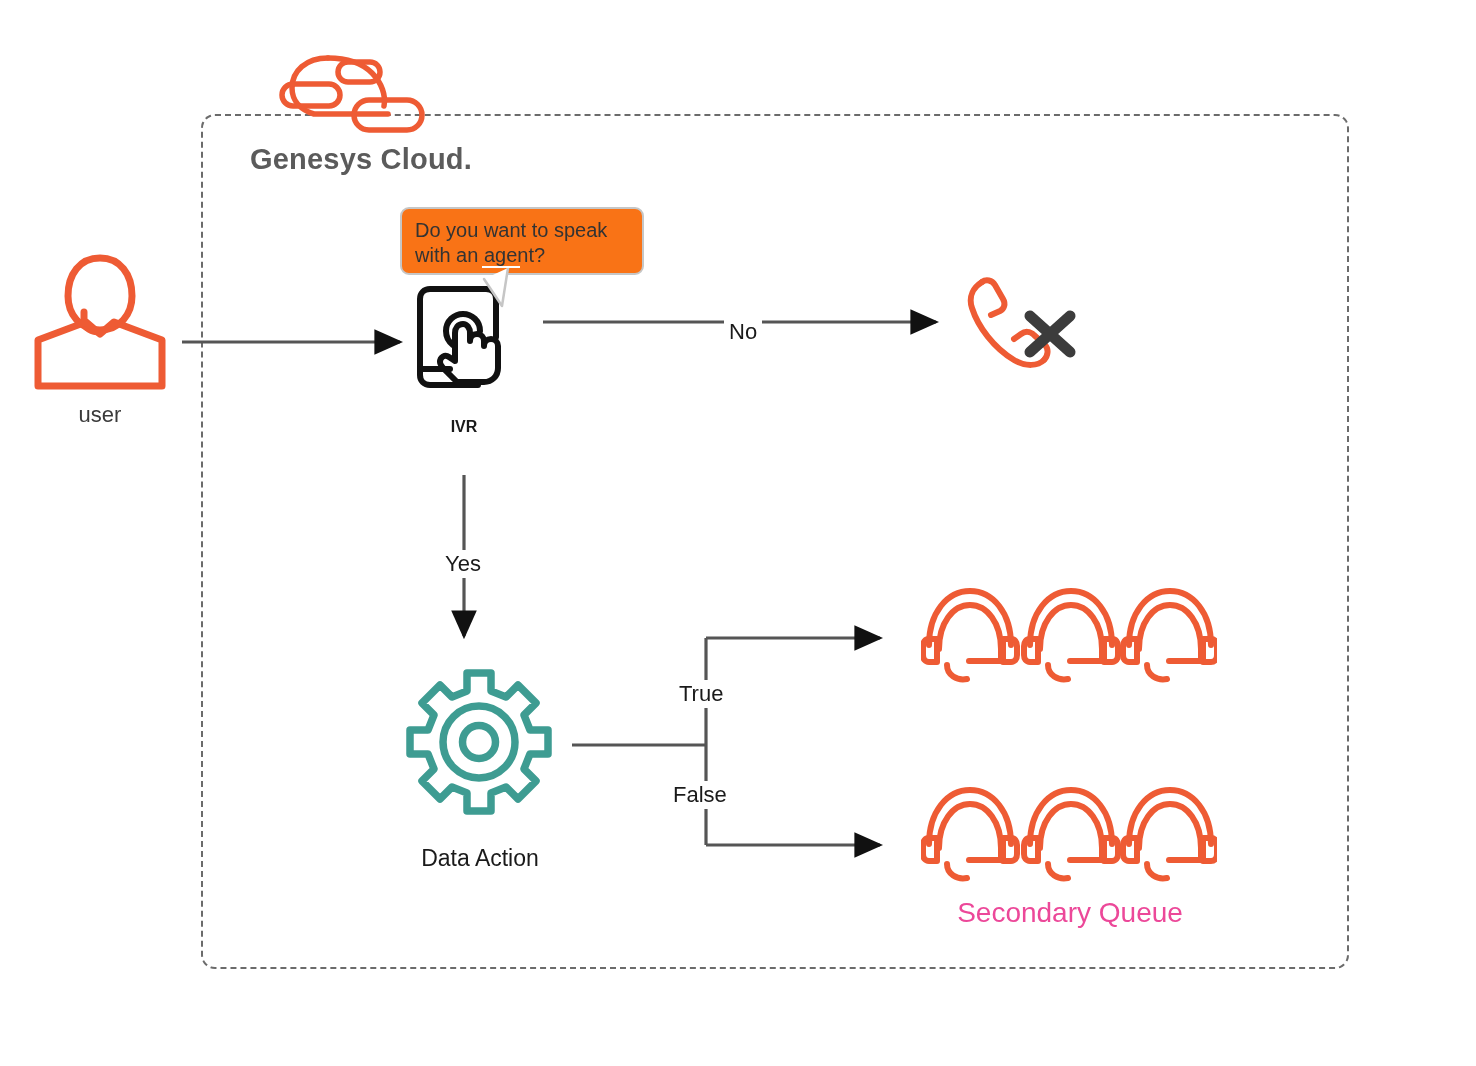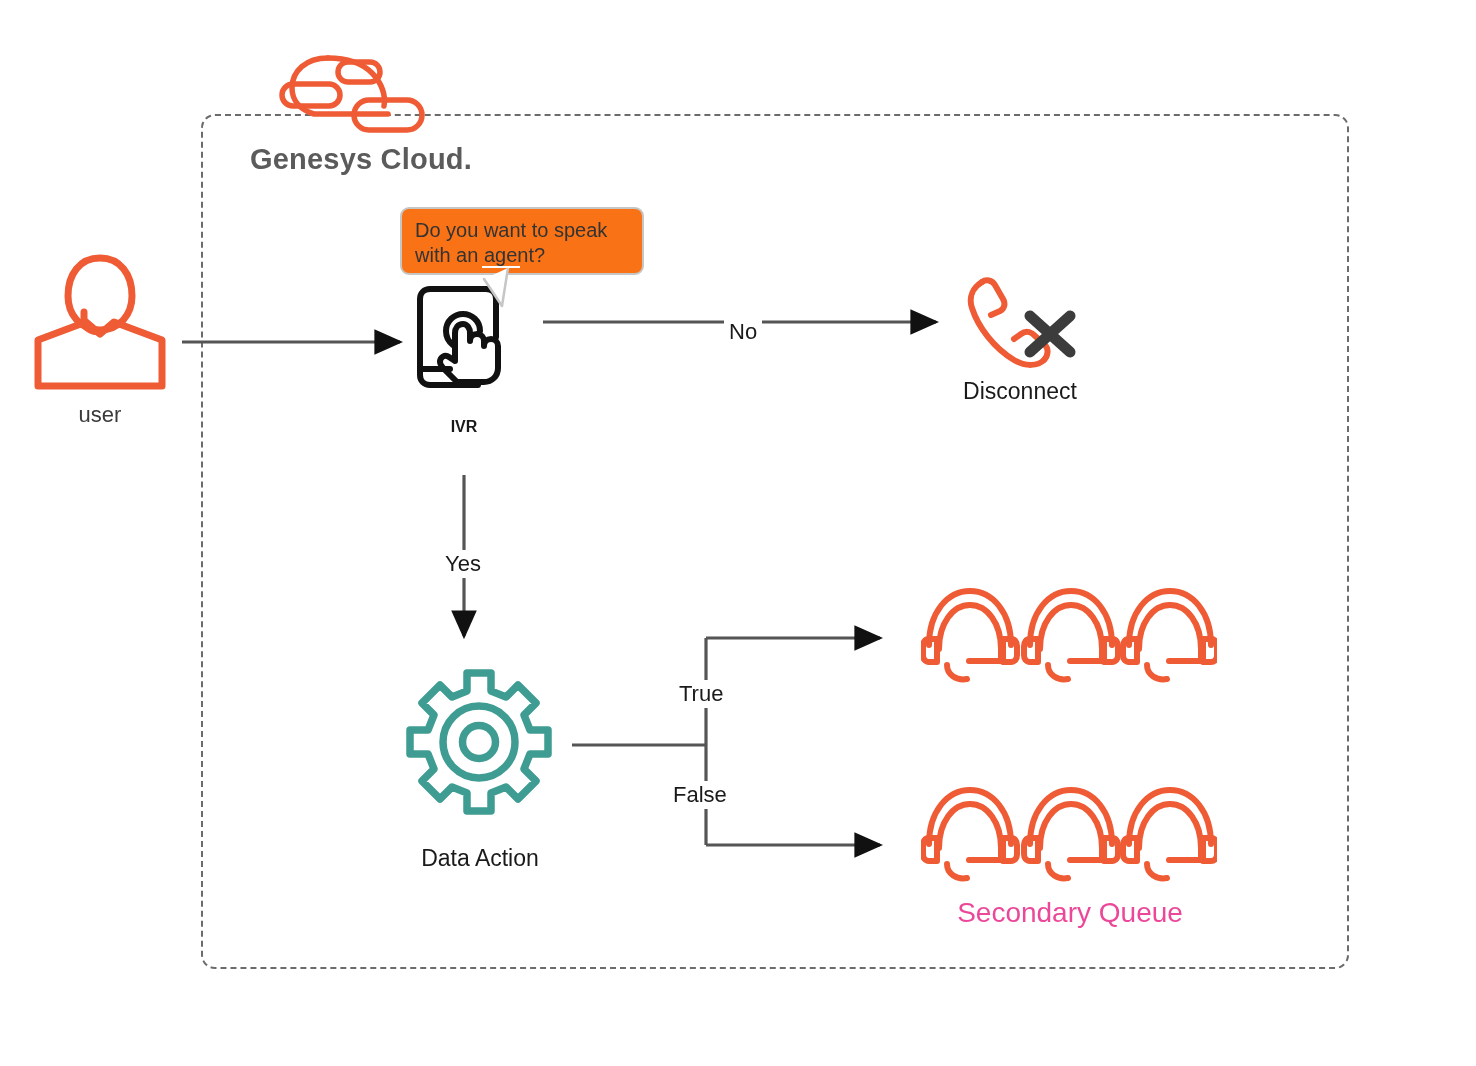--- a/index.html
+++ b/index.html
@@ -198,21 +198,20 @@
         <path d="M20 8 C12 13 6 22 10 34 C16 53 32 74 52 86 C64 93 76 92 82 86"></path>
         <path d="M20 8 C24 5 30 6 33 11 L41 25 C44 30 42 35 38 37 L29 41"></path>
         <path d="M82 86 C86 82 87 75 83 71 L72 61 C68 57 63 57 59 60 L52 65"></path>
       </g>
       <g stroke="#3c3c3c" stroke-width="11" stroke-linecap="round">
         <line x1="68" y1="42" x2="108" y2="78"></line>
         <line x1="108" y1="42" x2="68" y2="78"></line>
       </g>
     </svg>
   </div>
-  <div class="abs" id="disconnect-label">Disconnect</div>
 
   <div class="abs" id="data-action-icon">
     <svg width="150" height="152" viewBox="0 0 100 100">
       <g fill="none" stroke="#3E9C92" stroke-width="5" stroke-linejoin="round" stroke-linecap="round">
         <path d="M42 4 L58 4 L58 16 L68 20 L76 12 L88 24 L80 32 L84 42 L96 42 L96 58 L84 58 L80 68 L88 76 L76 88 L68 80 L58 84 L58 96 L42 96 L42 84 L32 80 L24 88 L12 76 L20 68 L16 58 L4 58 L4 42 L16 42 L20 32 L12 24 L24 12 L32 20 L42 16 Z"></path>
         <circle cx="50" cy="50" r="24"></circle>
         <circle cx="50" cy="50" r="11"></circle>
       </g>
     </svg>
   </div>

